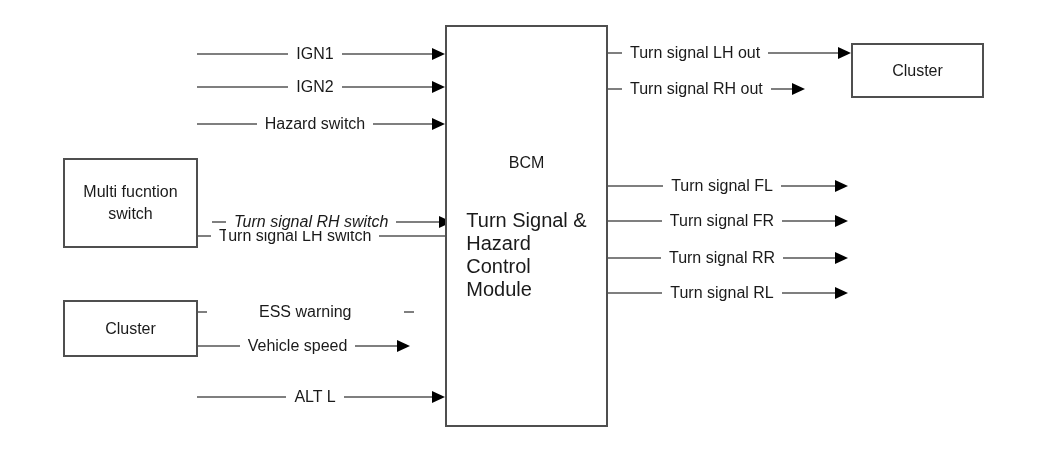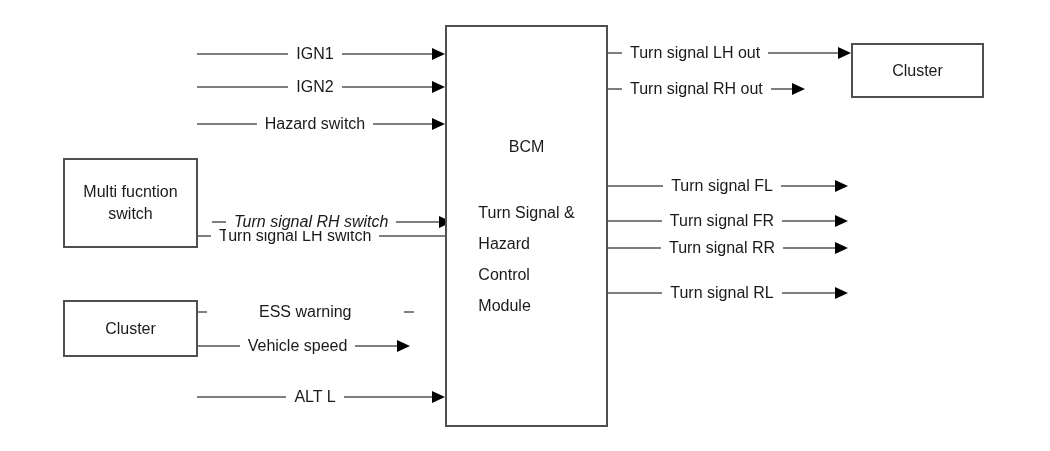--- a/index.html
+++ b/index.html
@@ -31,21 +31,21 @@
     font-size: 16px;
     line-height: 22px;
     z-index: 2;
   }
   .box-mfs   { left: 63px;  top: 158px; width: 135px; height: 90px;  }
   .box-cluster-left  { left: 63px;  top: 300px; width: 135px; height: 57px; }
   .box-bcm   { left: 445px; top: 25px;  width: 163px; height: 402px; }
   .box-cluster-right { left: 851px; top: 43px;  width: 133px; height: 55px; }
   .bcm-title { font-size: 16px; line-height: 24px; }
   .bcm-gap   { height: 34px; }
-  .bcm-sub div { font-size: 16px; line-height: 23px; margin-top: 8px; }
+  .bcm-sub div { font-size: 20px; line-height: 23px; }
   .signal-row {
     position: absolute;
     height: 20px;
     display: flex;
     align-items: center;
     z-index: 1;
   }
   .wire {
     flex: 1 1 auto;
     height: 0;
@@ -175,21 +175,21 @@
     <span class="arrowhead"></span>
   </div>
 
   <div class="signal-row" style="left:608px; top:211px; width:240px;">
     <span class="wire"></span>
     <span class="signal-label">Turn signal FR</span>
     <span class="wire"></span>
     <span class="arrowhead"></span>
   </div>
 
-  <div class="signal-row" style="left:608px; top:238px; width:240px;justify-content:space-between;">
+  <div class="signal-row" style="left:608px; top:248px; width:240px;justify-content:space-between;">
     <span class="wire"></span>
     <span class="signal-label">Turn signal RR</span>
     <span class="wire"></span>
     <span class="arrowhead"></span>
   </div>
 
   <div class="signal-row" style="left:608px; top:283px; width:240px;">
     <span class="wire"></span>
     <span class="signal-label">Turn signal RL</span>
     <span class="wire"></span>

